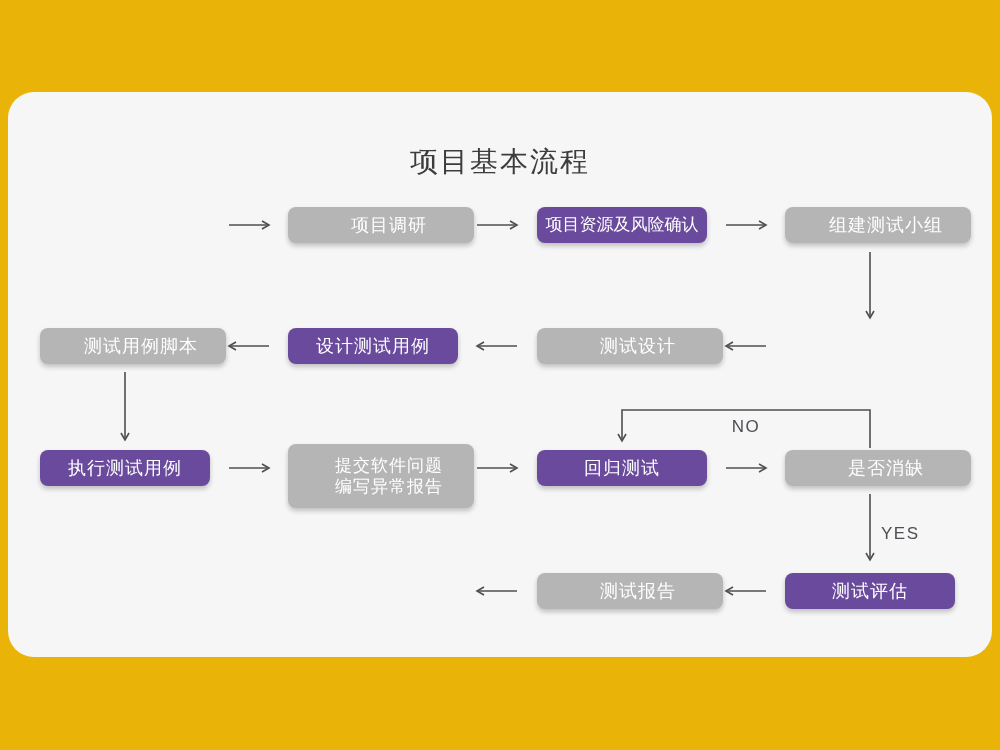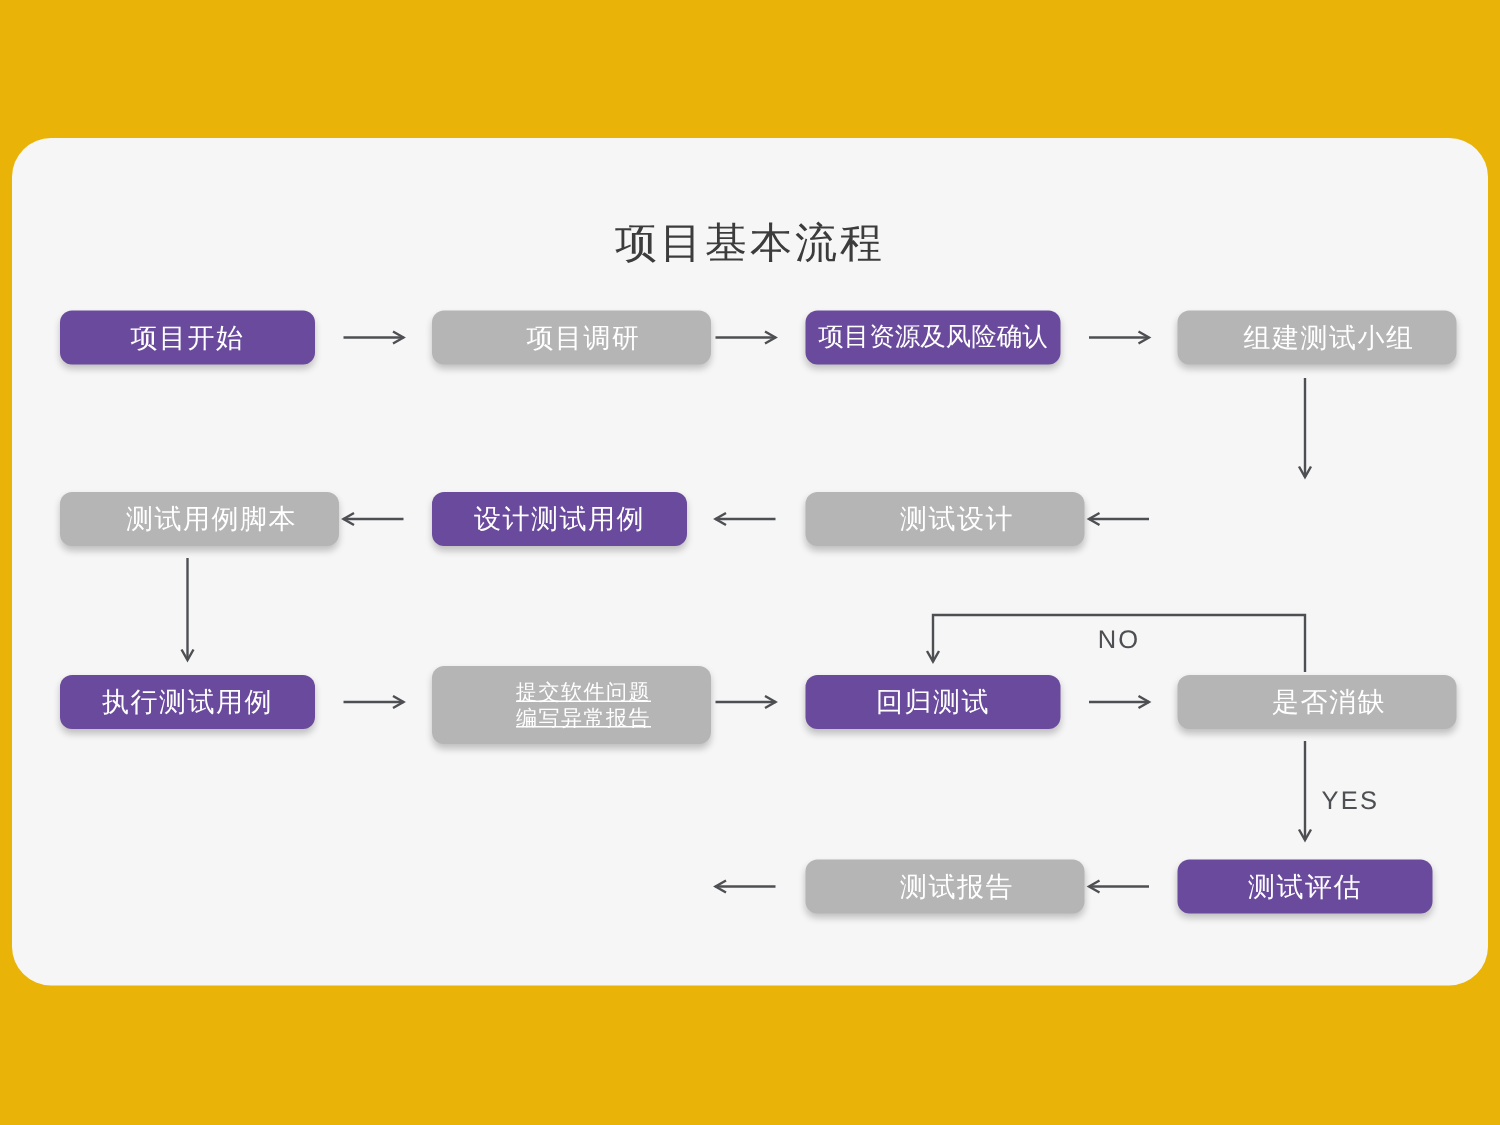--- a/index.html
+++ b/index.html
@@ -25,36 +25,35 @@
   }
   .node{
     position:absolute;width:170px;height:36px;border-radius:8px;
     display:flex;align-items:center;justify-content:center;
     color:var(--boxtext);font-size:18px;letter-spacing:1px;
     box-shadow:0 3px 5px rgba(0,0,0,0.22);
     white-space:pre-line;text-align:center;line-height:1.25;
   }
   .node.purple{background:var(--purple);}
   .node.gray{background:var(--gray);padding-left:16px;}
-  .node.tall{height:52px;font-size:14px;text-decoration:underline;}
+  .node.tall{height:64px;font-size:17px;}
   .node.tight{font-size:17px;letter-spacing:0;}
   svg.flow{position:absolute;left:0;top:0;width:1000px;height:750px;pointer-events:none;}
   .arrow{stroke:var(--arrow);stroke-width:1.6;fill:none;}
   .edge-label{fill:var(--arrow);font-size:17px;letter-spacing:1.5px;
     font-family:"Liberation Sans","DejaVu Sans",sans-serif;}
 </style>
 </head>
 <body>
 
 <div class="screen">
   <div class="card"></div>
 
   <div class="title">项目基本流程</div>
 
-  <div class="node purple" style="left:40px;top:207px">项目开始</div>
   <div class="node gray" style="left:288px;top:207px">项目调研</div>
   <div class="node purple tight" style="left:537px;top:207px">项目资源及风险确认</div>
   <div class="node gray" style="left:785px;top:207px">组建测试小组</div>
 
   <div class="node gray" style="left:40px;top:328px">测试用例脚本</div>
   <div class="node purple" style="left:288px;top:328px">设计测试用例</div>
   <div class="node gray" style="left:537px;top:328px">测试设计</div>
 
   <div class="node purple" style="left:40px;top:450px">执行测试用例</div>
   <div class="node gray tall" style="left:288px;top:444px">提交软件问题

